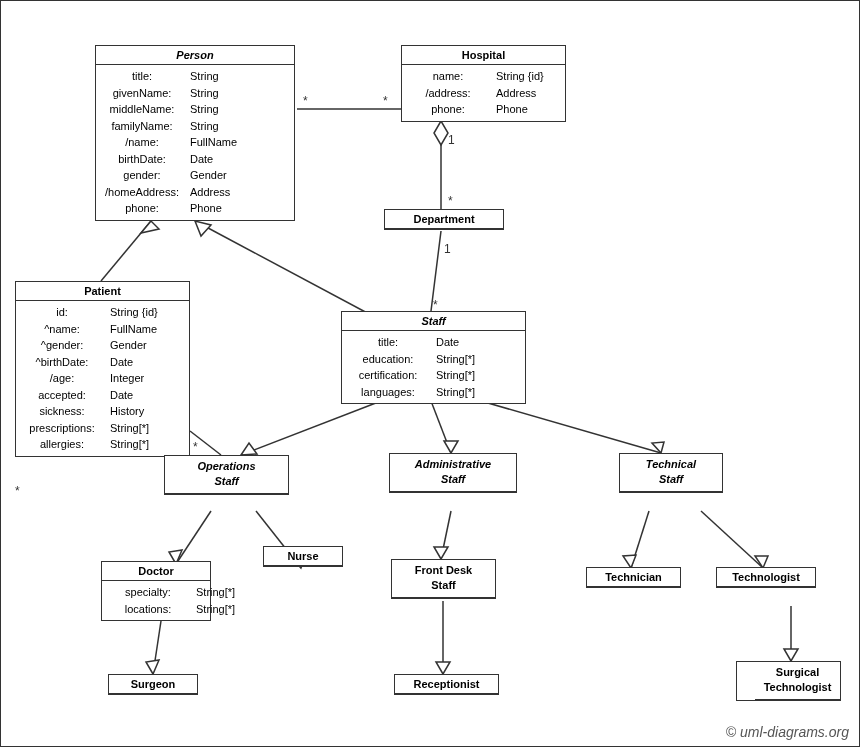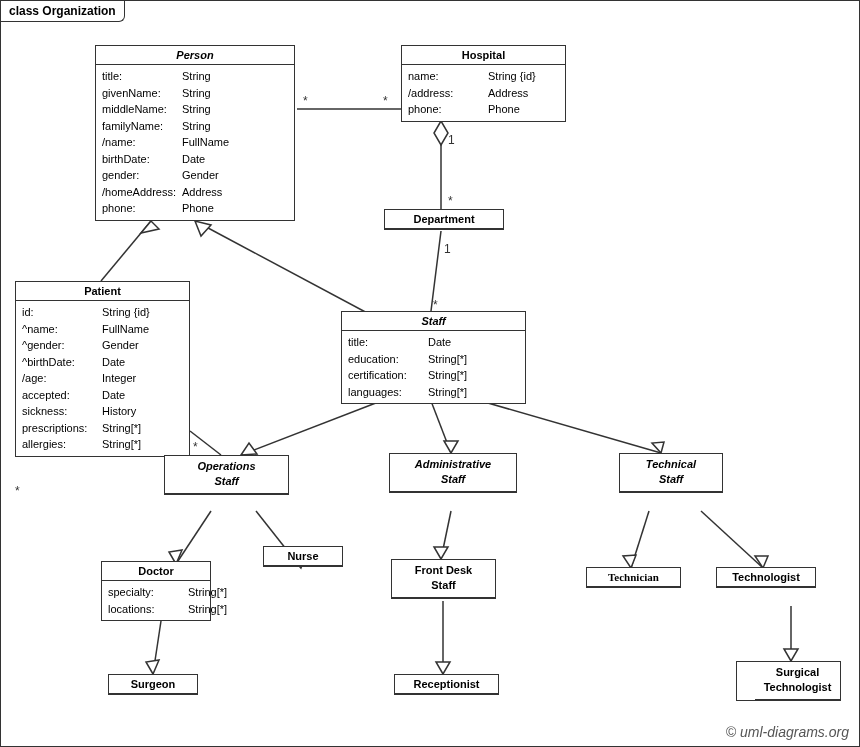--- a/index.html
+++ b/index.html
@@ -44,22 +44,23 @@
     }
     .uml-class .class-name.italic {
       font-style: italic;
     }
     .uml-class .class-attrs {
       padding: 3px 6px;
       line-height: 1.5;
     }
     .attr-row {
       display: flex;
-      gap: 0;
+      gap: 8px;
       white-space: nowrap;
+      text-align: center;
     }
     .attr-name { min-width: 80px; }
     .attr-type {}
     svg.diagram-svg {
       position: absolute;
       top: 0; left: 0;
       width: 860px;
       height: 747px;
       pointer-events: none;
     }
@@ -69,21 +70,20 @@
       right: 10px;
       font-size: 14px;
       color: #555;
       font-style: italic;
     }
   </style>
 </head>
 <body>
 
 <div id="diagram-container">
-  <div class="diagram-label">class Organization</div>
 
   <svg class="diagram-svg">
 
     <line x1="296" y1="108" x2="400" y2="108" stroke="#333" stroke-width="1.5"></line>
     <text x="302" y="104" font-size="12" fill="#333">*</text>
     <text x="382" y="104" font-size="12" fill="#333">*</text>
 
     <line x1="440" y1="120" x2="440" y2="208" stroke="#333" stroke-width="1.5"></line>
 
     <polygon points="440,120 433,132 440,144 447,132" fill="white" stroke="#333" stroke-width="1.5"></polygon>
@@ -295,21 +295,21 @@
   </div>
 
   <div class="uml-class" style="left:262px; top:545px; width:80px;">
     <div class="class-name">Nurse</div>
   </div>
 
   <div class="uml-class" style="left:390px; top:558px; width:105px;">
     <div class="class-name" style="line-height:1.4;">Front Desk<br>Staff</div>
   </div>
 
-  <div class="uml-class" style="left:585px; top:566px; width:95px;font-family:Liberation Serif, serif;">
+  <div class="uml-class" style="left:585px; top:566px; width:95px;">
     <div class="class-name">Technician</div>
   </div>
 
   <div class="uml-class" style="left:715px; top:566px; width:100px;">
     <div class="class-name">Technologist</div>
   </div>
 
   <div class="uml-class" style="left:107px; top:673px; width:90px;">
     <div class="class-name">Surgeon</div>
   </div>

